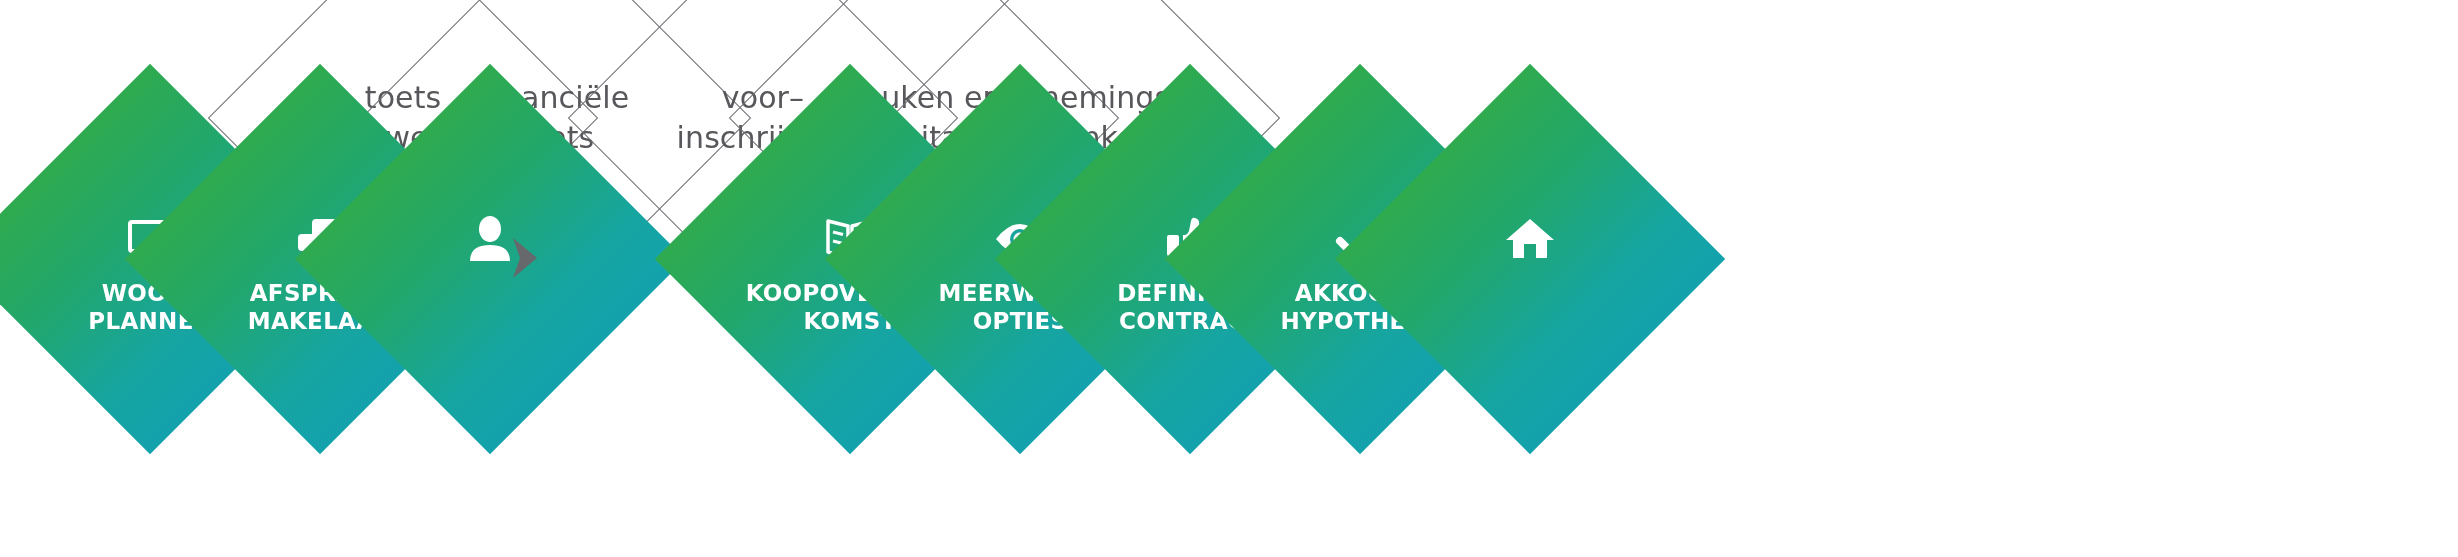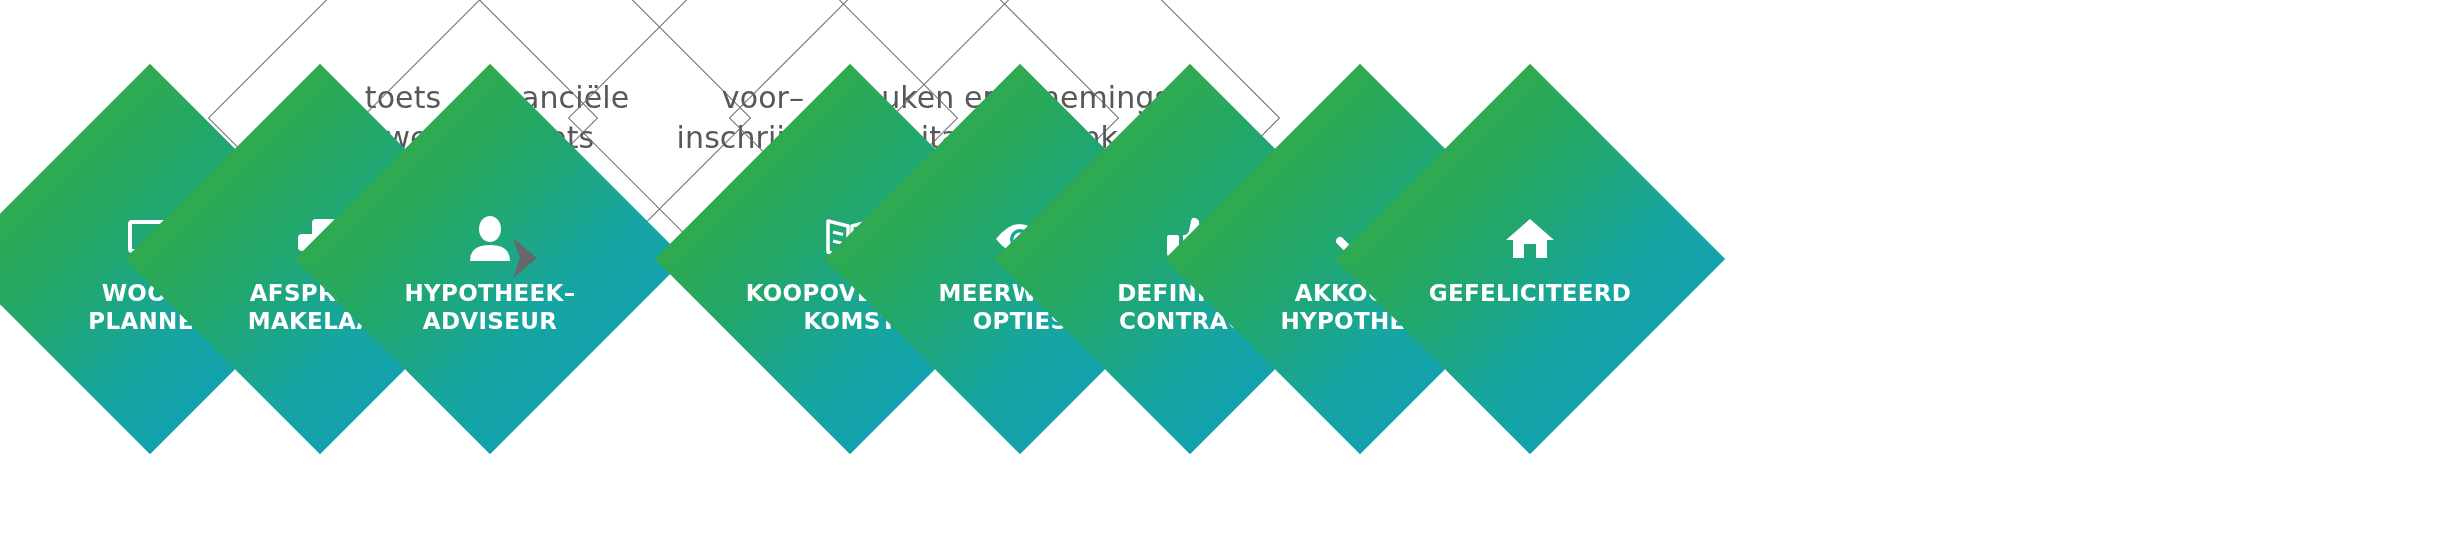--- a/index.html
+++ b/index.html
@@ -176,22 +176,20 @@
 
   <div class="step" style="left:352px; top:121px;">
     <div class="shape"></div>
     <div class="content">
       <span class="icon">
         <svg width="52" height="52" viewBox="0 0 52 52" fill="#ffffff">
           <ellipse cx="26" cy="16" rx="11" ry="13" fill="#ffffff"></ellipse>
           <path d="M6 48 q0-16 20-16 q20 0 20 16 z" fill="#ffffff"></path>
         </svg>
       </span>
-      <div class="step-label">HYPOTHEEK–
-ADVISEUR</div>
     </div>
   </div>
 
   <div class="arrow-sep" style="left:503px; top:238px;">
     <svg width="34" height="40" viewBox="0 0 34 40">
         <path d="M10 0 L34 20 L10 40 L17 20 Z" fill="#66686b"></path>
       </svg>
   </div>
 
   <div class="step" style="left:712px; top:121px;">
@@ -280,17 +278,16 @@
   </div>
 
   <div class="step" style="left:1392px; top:121px;">
     <div class="shape"></div>
     <div class="content">
       <span class="icon">
         <svg width="52" height="52" viewBox="0 0 52 52" fill="#ffffff">
           <path d="M26 6 L50 27 L43 27 L43 45 L32 45 L32 31 L20 31 L20 45 L9 45 L9 27 L2 27 Z" fill="#ffffff"></path>
         </svg>
       </span>
-      <div class="step-label">GEFELICITEERD</div>
     </div>
   </div>
 
 </div>
 
 </body></html>

